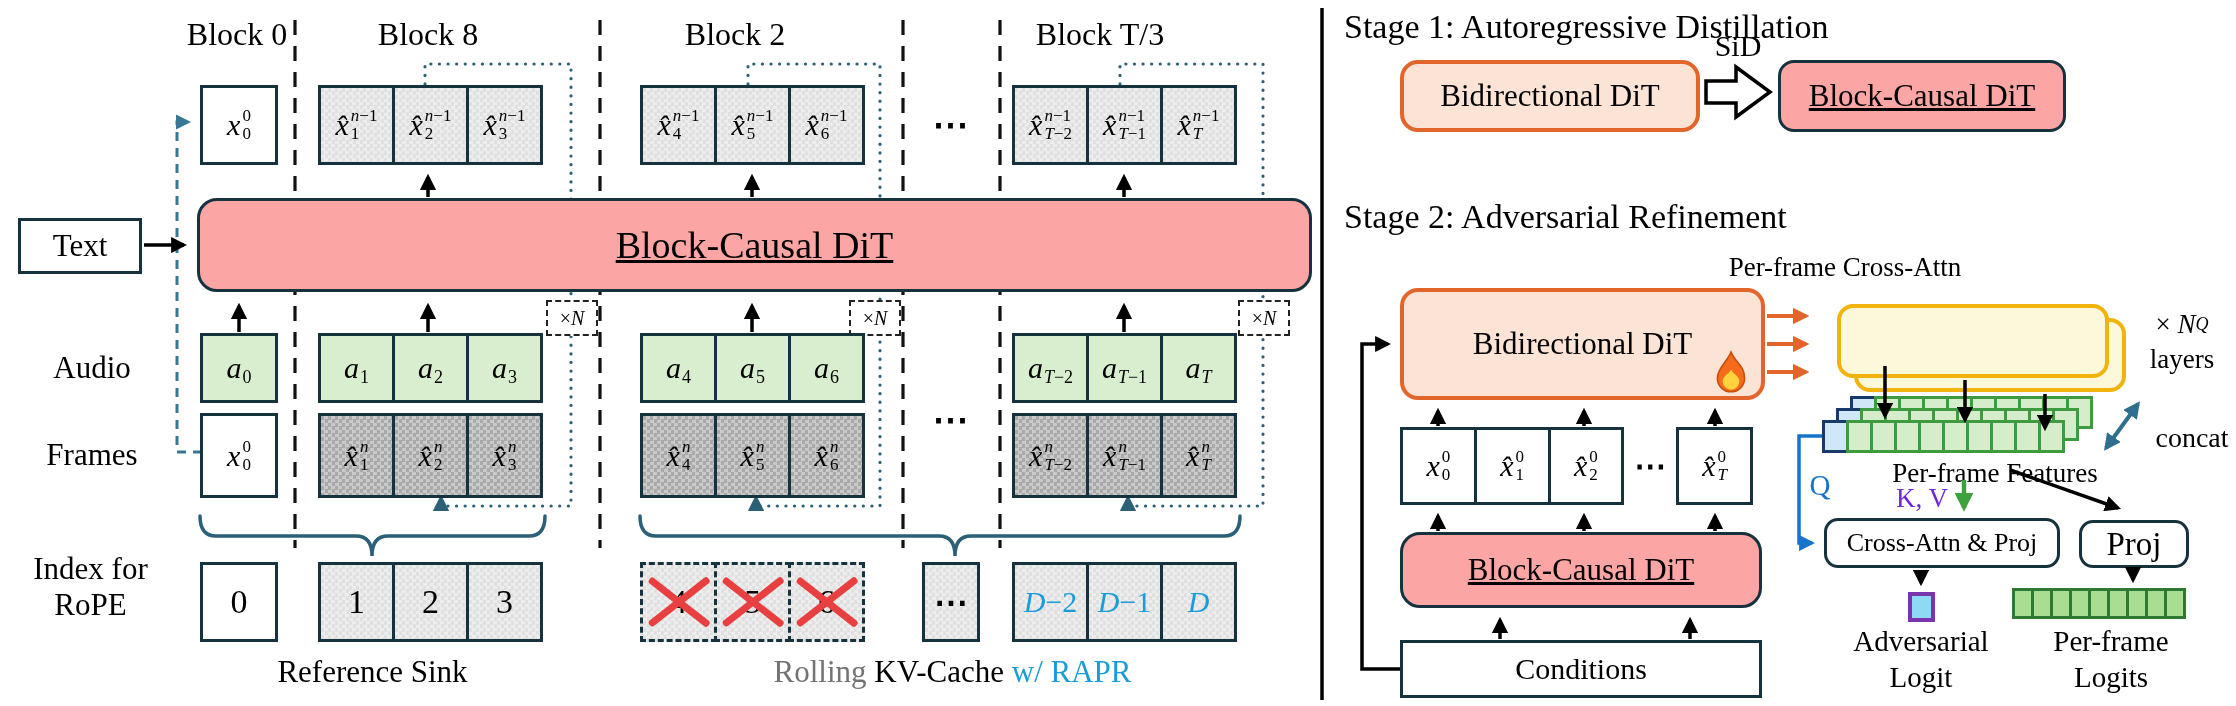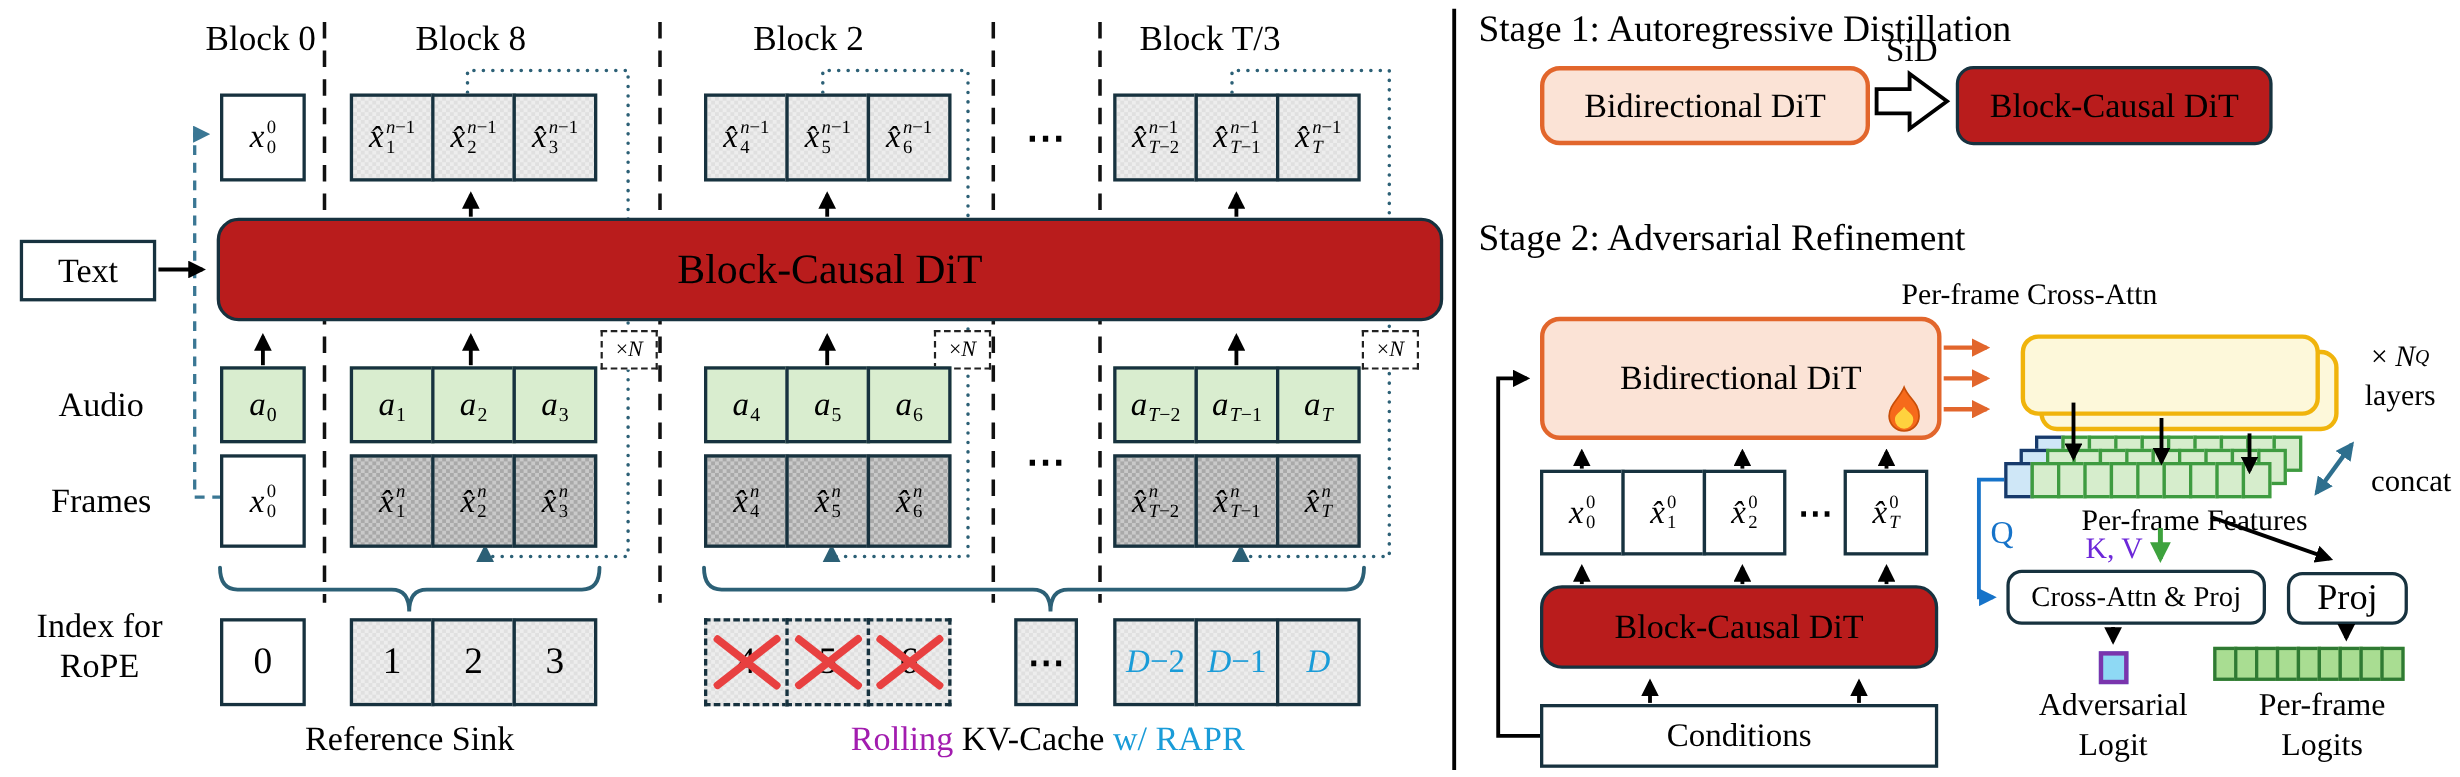--- a/index.html
+++ b/index.html
@@ -5,21 +5,21 @@
   html,body{margin:0;padding:0;background:#fff;}
   #canvas{position:relative;width:2236px;height:706px;background:#fff;overflow:hidden;
           font-family:"Liberation Serif","DejaVu Serif",serif;color:#000;}
   svg.layer{position:absolute;left:0;top:0;pointer-events:none;}
   #under{z-index:0;} #over{z-index:10;}
   .abs{position:absolute;box-sizing:border-box;}
   .ctr{display:flex;align-items:center;justify-content:center;text-align:center;}
   .z{z-index:5;}
   .box{border:3.5px solid #17323f;background:#fff;}
   .round{border-radius:20px;}
-  .blue-fill{background:#b91c1c;}
+  .blue-fill{background:#fca5a5;text-decoration:underline;}
   .orange-box{background:#fbe3d6;border:4px solid #e2662c;border-radius:18px;}
   .yellow-box{background:#fdf8da;border:4px solid #f0b40c;border-radius:16px;}
   .blk-label{font-size:32px;}
   .row-label{font-size:31px;}
   .title{font-size:34px;}
   .cellrow{display:flex;}
   .cell{flex:1;border:3px solid #17323f;margin-left:-3px;display:flex;align-items:center;
         justify-content:center;box-sizing:border-box;position:relative;background:#fff;
         font-size:30px;}
   .cell:first-child{margin-left:0;}
@@ -40,21 +40,21 @@
       border-radius:3px;}
   .xm.a{transform:translate(-50%,-50%) rotate(38deg);}
   .xm.b{transform:translate(-50%,-50%) rotate(-38deg);}
   .m i, i{font-style:italic;}
   .ss{display:inline-flex;flex-direction:column;align-items:flex-start;font-size:17px;
       line-height:1.05;margin-left:2px;}
   .sb{font-size:18px;position:relative;top:9px;margin-left:1px;}
   .mb{line-height:1;}
   .xn-box{border:2.5px dashed #222;background:#fff;font-size:20px;}
   .ell{font-size:36px;font-weight:bold;letter-spacing:2px;}
-  .red-t{color:#a21caf;}
+  .red-t{color:#737373;}
   .blue-t{color:#1a9cd8;}
   .qcol{color:#1673c9;font-size:29px;}
   .kvcol{color:#6d28d9;font-size:27px;}
   .small-label{font-size:27px;}
   .feat-row{position:absolute;display:flex;}
   .fcell{width:27px;height:33px;border:3px solid #3e9b40;background:#d6edcc;margin-left:-3px;
          box-sizing:border-box;}
   .fcell.bluec{border-color:#173a6b;background:#cfe7f7;margin-left:0;}
   .lcell{width:22px;height:31px;border:3px solid #2f7a33;background:#a9dd92;margin-left:-3px;
          box-sizing:border-box;}

